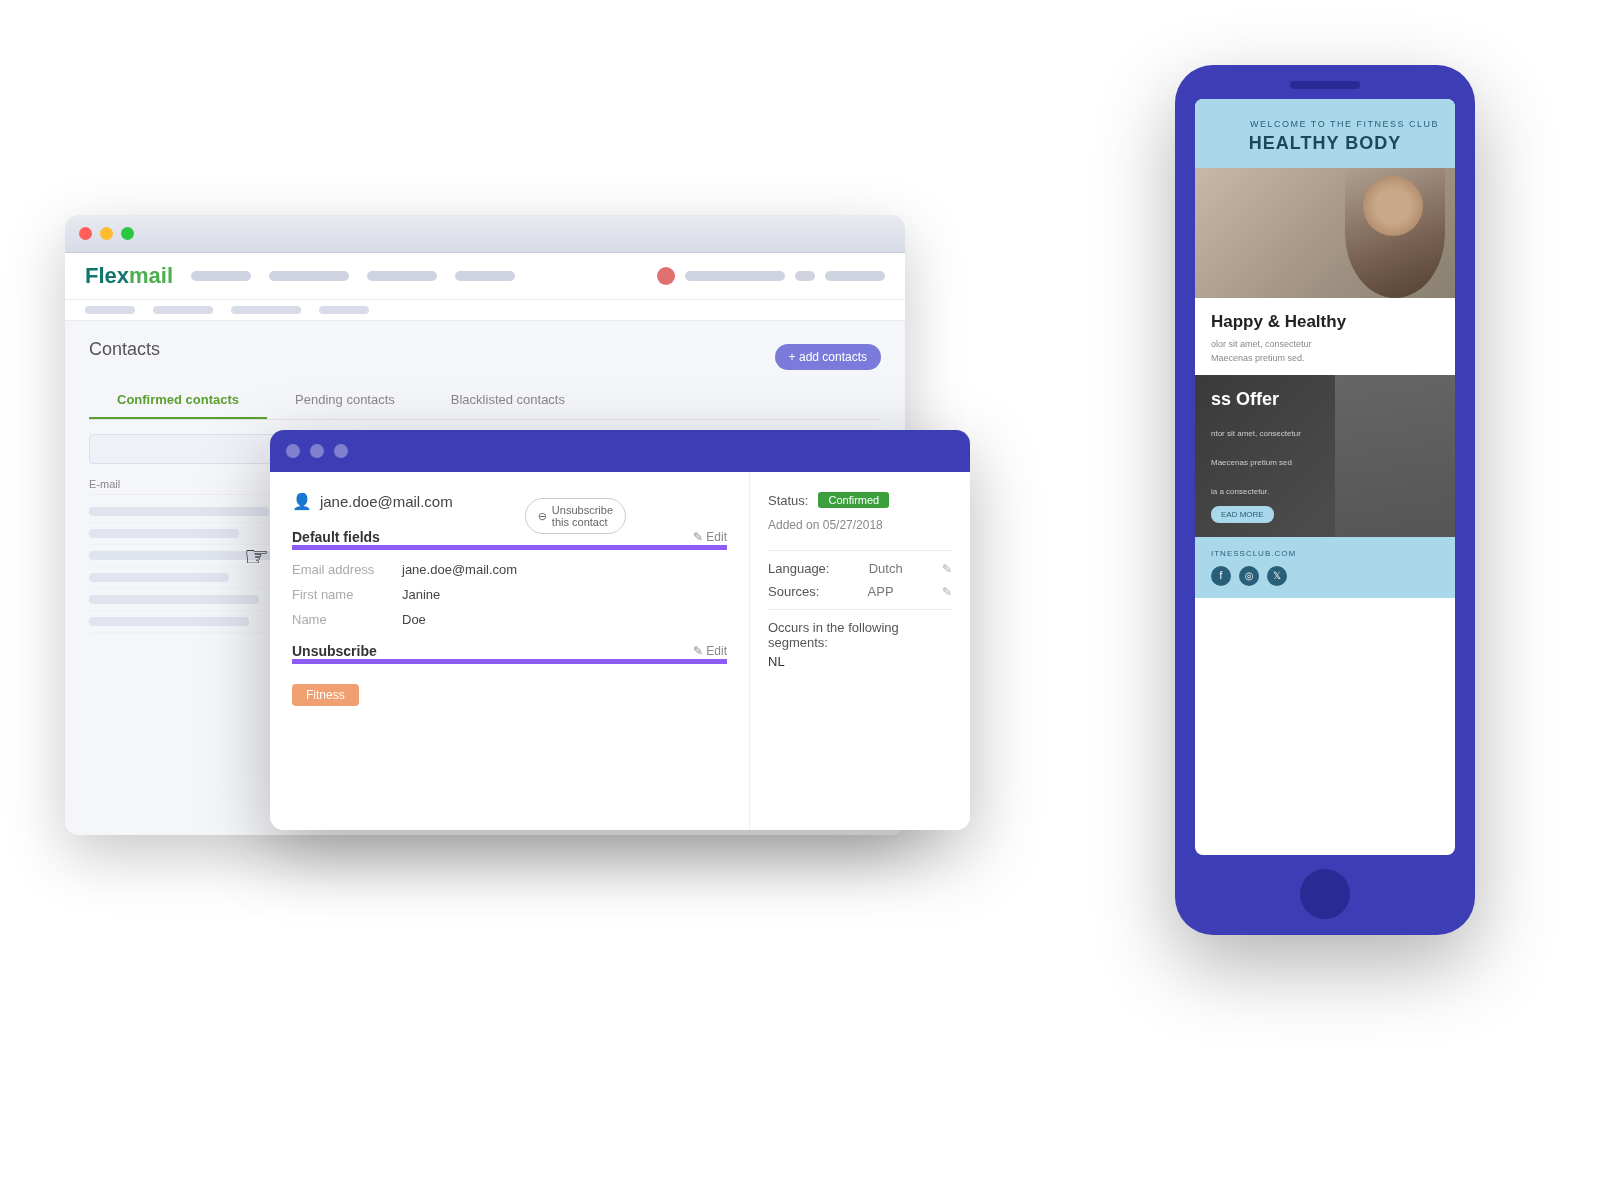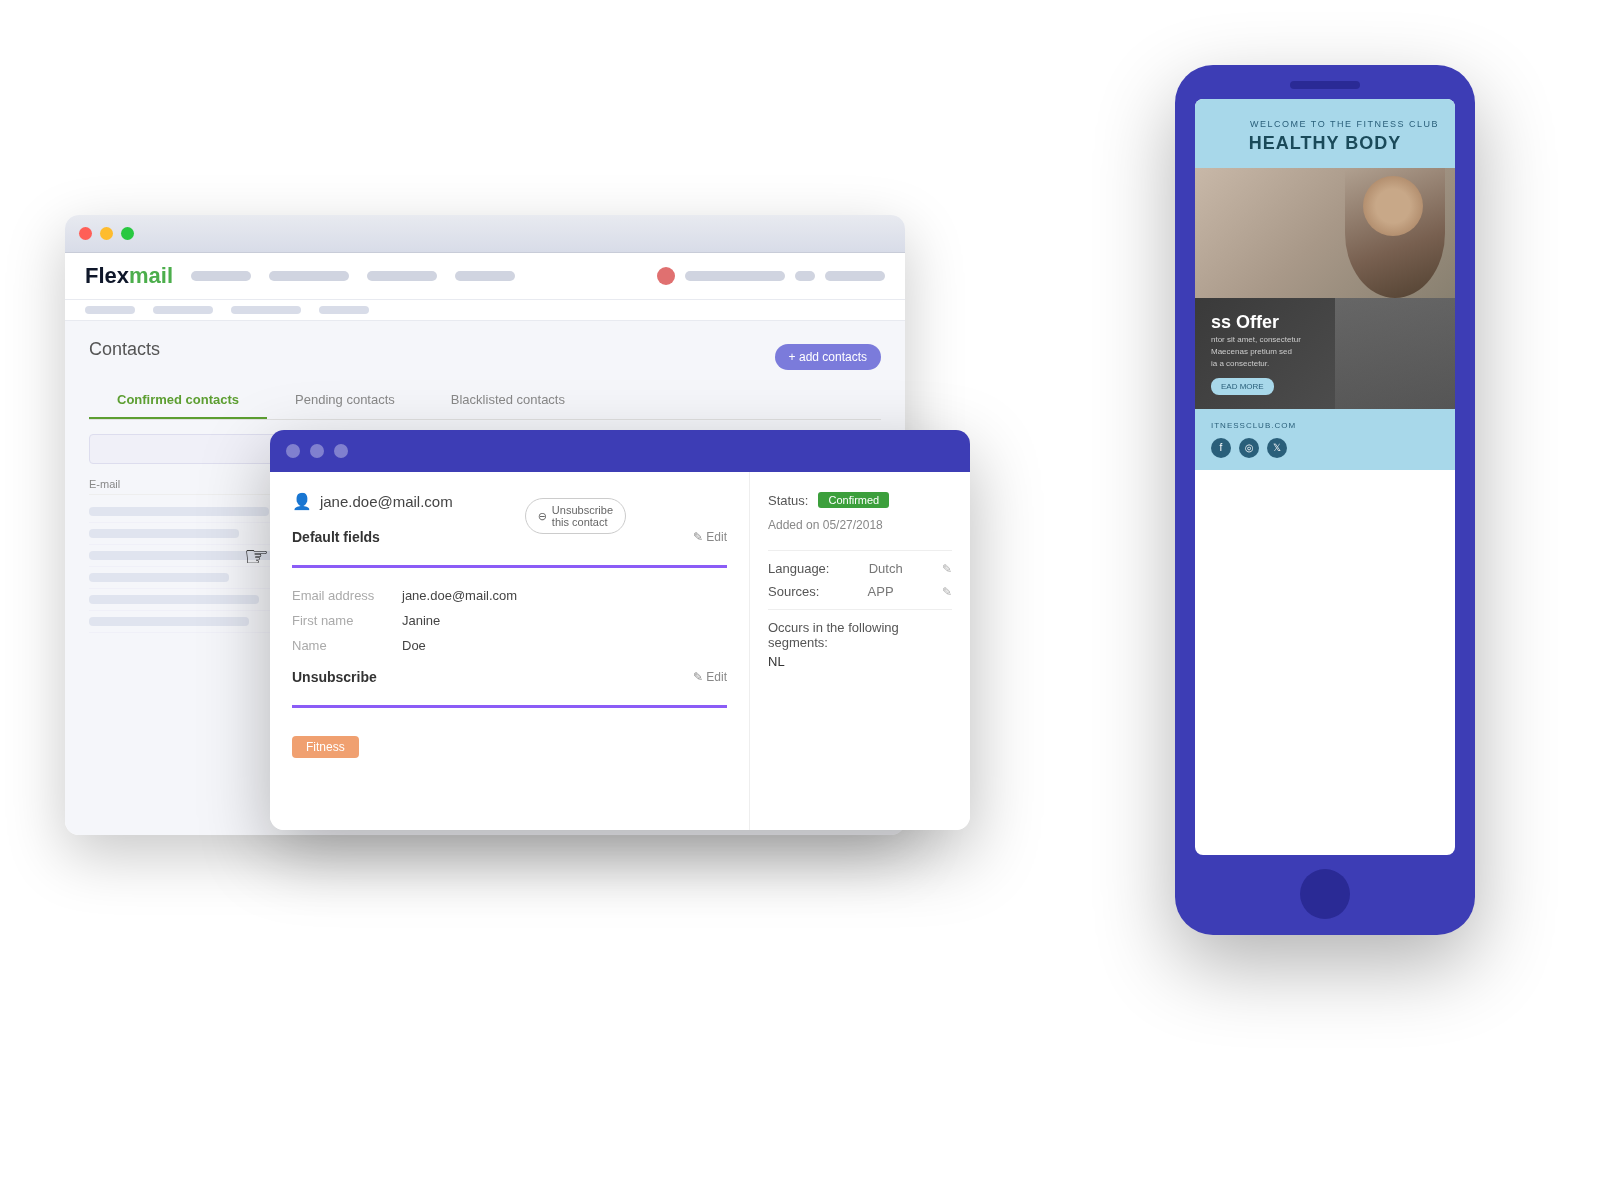--- a/index.html
+++ b/index.html
@@ -215,23 +215,23 @@
       color: #666;
     }
     .contact-email-text {
       font-size: 15px;
       color: #444;
     }
     .section-header {
       display: flex;
       align-items: center;
       justify-content: space-between;
-      border-bottom: 3px solid #8b5cf6;
-      padding-bottom: 20px;
-      margin-bottom: 20px;
+      border-bottom: 5px solid #8b5cf6;
+      padding-bottom: 0;
+      margin-bottom: 12px;
     }
     .section-title { font-size: 14px; font-weight: 600; color: #333; }
     .edit-link { font-size: 12px; color: #888; cursor: pointer; }
 
     .field-row {
       display: flex;
       gap: 10px;
       margin-bottom: 10px;
       font-size: 13px;
     }
@@ -418,21 +418,21 @@
       font-size: 18px;
       font-weight: 700;
       color: #fff;
       position: relative;
       z-index: 1;
     }
     .offer-body {
       font-size: 8px;
       color: #ccc;
       line-height: 1.4;
-      margin-top: 1px;
+      margin-top: 18px;
       position: relative;
       z-index: 1;
     }
     .read-more-btn {
       display: inline-block;
       background: #a8d8ea;
       color: #2a5f7a;
       font-size: 8px;
       padding: 4px 10px;
       border-radius: 8px;
@@ -474,21 +474,21 @@
 
   <div class="window-contacts">
     <div class="window-titlebar">
       <div class="dot dot-red"></div>
       <div class="dot dot-yellow"></div>
       <div class="dot dot-green"></div>
     </div>
     <div class="window-body">
 
       <div class="nav-bar">
-        <span class="logo-text"><span style="color:#0f172a;font-size:22px;font-weight:700;">Flex</span><span style="color:#4cae4c;font-size:22px;font-weight:700;">mail</span></span>
+        <span class="logo-text"><span style="color:#0f766e;font-size:22px;font-weight:700;">Flex</span><span style="color:#4cae4c;font-size:22px;font-weight:700;">mail</span></span>
         <div class="nav-pill" style="width:60px;"></div>
         <div class="nav-pill" style="width:80px;"></div>
         <div class="nav-pill" style="width:70px;"></div>
         <div class="nav-pill" style="width:60px;"></div>
         <div class="nav-bar-right">
           <div class="nav-circle"></div>
           <div class="nav-pill" style="width:100px;"></div>
           <div class="nav-pill" style="width:20px;"></div>
           <div class="nav-pill" style="width:60px;"></div>
         </div>
@@ -616,20 +616,25 @@
 
       <div class="email-header-blue">
         <div class="email-header-text">WELCOME TO THE FITNESS CLUB</div>
         <div class="email-headline">HEALTHY BODY</div>
       </div>
 
       <div class="email-hero-img">
         <div class="hero-person"></div>
       </div>
 
+      <div class="email-happy">
+        <div class="email-happy-title">Happy &amp; Healthy</div>
+        <div class="email-happy-body">olor sit amet, consectetur</div>
+        <div class="email-happy-body">Maecenas pretium sed.</div>
+      </div>
 
       <div class="email-offer-section">
         <div class="offer-bg-img"></div>
         <div class="offer-text">ss Offer</div>
         <div class="offer-body">ntor sit amet, consectetur</div>
         <div class="offer-body">Maecenas pretium sed</div>
         <div class="offer-body">ia a consectetur.</div>
         <div class="read-more-btn">
           <span>EAD MORE</span>
         </div>

